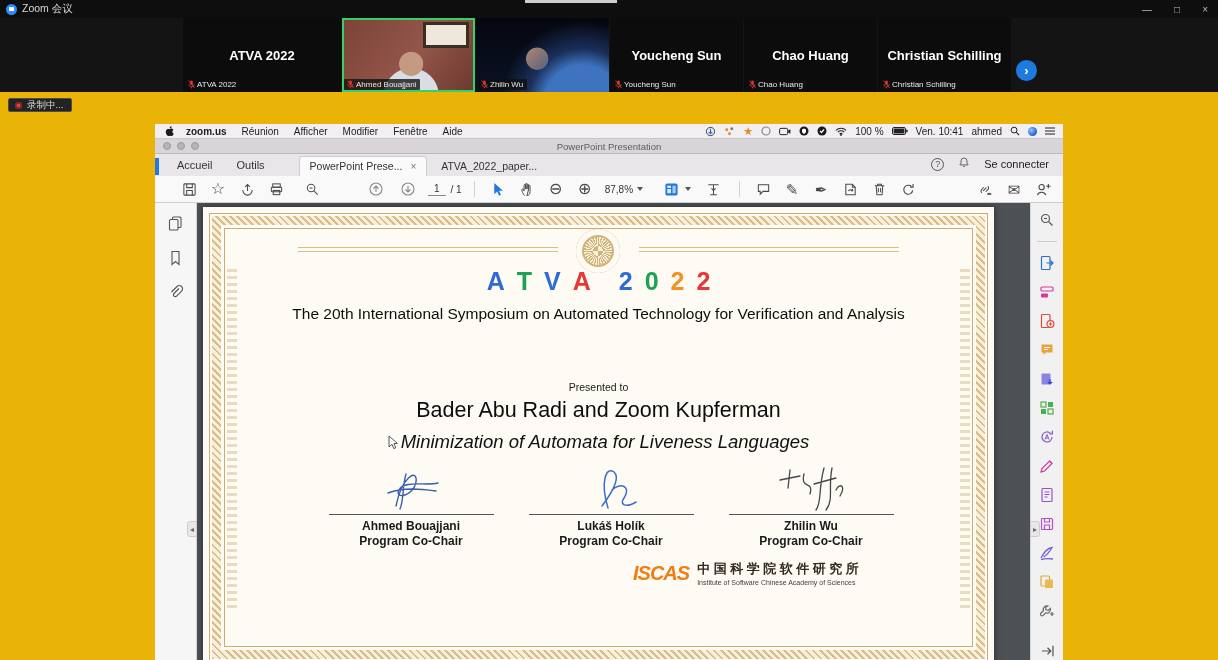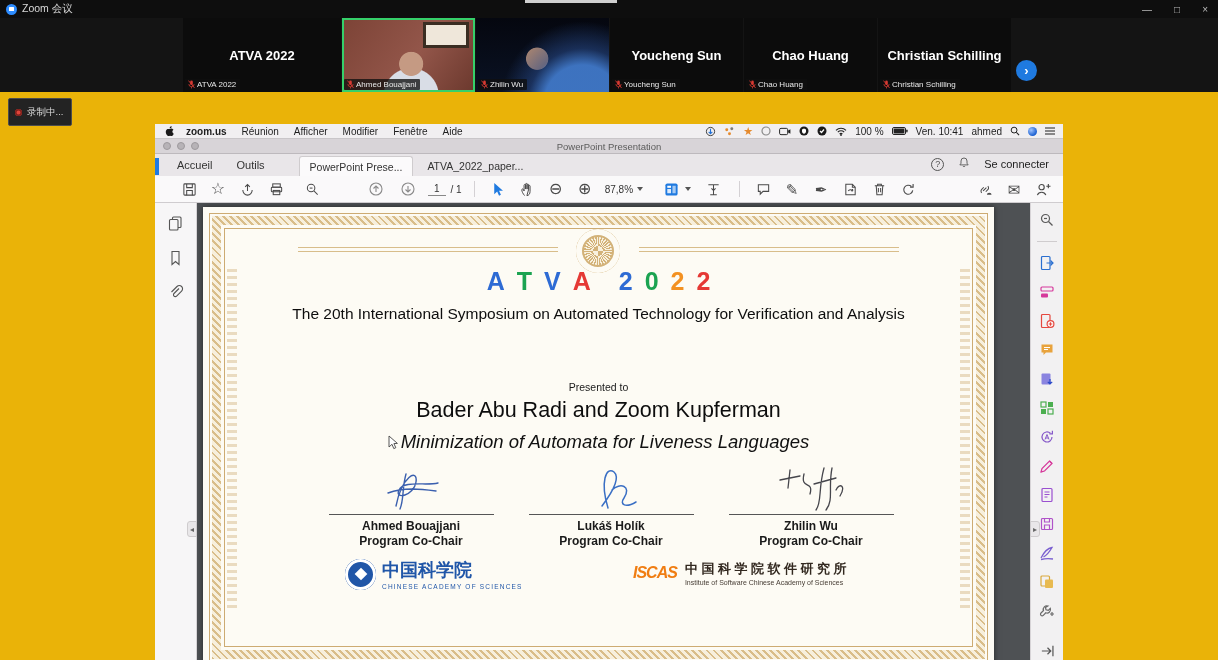--- a/index.html
+++ b/index.html
@@ -22,21 +22,21 @@
   .plabel { position:absolute; left:2px; bottom:2px; background:rgba(15,15,15,.78); color:#e8e8e8; font-size:8px; padding:1px 4px 1px 3px; display:flex; align-items:center; gap:2px; border-radius:1px; }
   .video-ahmed { background:radial-gradient(circle at 52% 62%, #c59a83 0 14%, transparent 15%), radial-gradient(circle at 52% 105%, #d9dde6 0 26%, transparent 27%), linear-gradient(125deg, #7c4336 0%, #93564a 55%, #6b382d 100%); box-shadow:inset 0 0 0 2px #35d06a; }
   .frame-art { position:absolute; right:6px; top:4px; width:46px; height:26px; background:#efe7da; border:3px solid #3a2d22; }
   .video-zhilin { background:radial-gradient(circle at 80% 115%, rgba(64,120,200,.95) 0 28%, rgba(40,75,140,.55) 40%, transparent 60%), radial-gradient(circle at 46% 55%, #b68a6d 0 13%, transparent 14%), linear-gradient(180deg, #05070f, #0a1224); }
   .next-btn { position:absolute; left:1016px; top:42px; width:21px; height:21px; border-radius:50%; background:#1f7ae0; color:#fff; font-size:13px; font-weight:bold; display:flex; align-items:center; justify-content:center; }
 
   
   .shared { position:absolute; left:155px; top:92px; width:908px; height:636px; background:#1b1b1b;margin-top:32px; }
 
   
-  .rec-badge { position:absolute; left:8px; top:98px; height:28px; background:#232323; border:1px solid #4d4d4d; border-radius:2px; display:flex; align-items:center; gap:5px; padding:0 8px 0 6px; }
+  .rec-badge { position:absolute; left:8px; top:98px; height:14px; background:#232323; border:1px solid #4d4d4d; border-radius:2px; display:flex; align-items:center; gap:5px; padding:0 8px 0 6px; }
   .rec-dot { width:7px; height:7px; border-radius:50%; background:#e0443a; box-shadow:inset 0 0 0 1.5px #7e211c; }
   .rec-badge span { color:#dcdcdc; font-size:9.5px; }
 
   
   .menubar { position:absolute; left:0; top:0; width:908px; height:15px; background:#f1eff1; display:flex; align-items:center; font-size:10px; color:#1d1d1d; border-bottom:1px solid #c9c6c9; }
   .menubar .mitem { margin-right:15px; }
   .menubar .appname { font-weight:bold; }
   .mb-right { margin-left:auto; display:flex; align-items:center; gap:8px; padding-right:8px; }
   .sicon { display:inline-flex; align-items:center; }
   .dot-ic { width:9px; height:9px; border-radius:50%; }
@@ -46,21 +46,21 @@
   .winbar { position:absolute; left:0; top:15px; width:908px; height:15px; background:#d8d4d8; border-bottom:1px solid #bdb9bd; display:flex; align-items:center; }
   .tlights { display:flex; gap:6px; margin-left:8px; }
   .tlight { width:8px; height:8px; border-radius:50%; background:#b7b3b7; border:0.5px solid #9d999d; }
   .wintitle { position:absolute; left:0; right:0; text-align:center; font-size:9.5px; color:#5c5c5c; }
 
   
   .tabbar { position:absolute; left:0; top:30px; width:908px; height:22px; background:#e9e6e9; display:flex; align-items:flex-end; }
   .blue-sliver { position:absolute; left:0; top:4px; width:4px; height:17px; background:#1f7ae0; }
   .navtab { font-size:11px; color:#333; padding:4px 12px 5px; }
   .doctab { font-size:10.5px; color:#333; padding:4px 10px 5px; display:flex; gap:8px; align-items:center; height:20px; }
-  .doctab.active { background:#fbfafb; border-radius:3px 3px 0 0; border:1px solid #cfccce; border-bottom:none;flex-direction:column; }
+  .doctab.active { background:#fbfafb; border-radius:3px 3px 0 0; border:1px solid #cfccce; border-bottom:none; }
   .tab-x { color:#777; font-size:10px; }
   .tb-right { margin-left:auto; display:flex; align-items:center; gap:14px; padding-right:14px; padding-bottom:3px; }
   .help-circ { width:13px; height:13px; border-radius:50%; border:1px solid #555; color:#555; font-size:9px; display:flex; align-items:center; justify-content:center; }
   .signin { font-size:11px; color:#222; }
 
   
   .toolbar { position:absolute; left:0; top:52px; width:908px; height:27px; background:#faf9fa; border-bottom:1px solid #cfcccf; display:flex; align-items:center; color:#4a4a4a; }
   .toolbar svg { display:block; }
   .tbtn { display:flex; align-items:center; justify-content:center; width:24px; height:22px; margin-left:5px; }
   .tglyph { font-size:14px; line-height:1; color:#4a4a4a; }
@@ -102,21 +102,21 @@
   .sig-line { width:165px; border-top:1px solid #555; margin-top:2px; }
   .sig-name { font-size:12px; font-weight:bold; color:#1a1a1a; margin-top:4px; }
   .sig-role { font-size:12px; font-weight:bold; color:#1a1a1a; margin-top:1px; }
   .logos { position:absolute; left:0; top:349px; width:100%; height:46px; }
   .cas { position:absolute; left:142px; top:2px; display:flex; align-items:center; gap:6px; }
   .cas-emblem { width:31px; height:31px; border-radius:50%; background:#2056a8; box-shadow:inset 0 0 0 3px #fff, inset 0 0 0 5px #2056a8; position:relative; }
   .cas-emblem i { position:absolute; left:50%; top:50%; width:9px; height:9px; background:#fff; transform:translate(-50%,-50%) rotate(45deg); }
   .cas-cn { font-size:18px; font-weight:bold; color:#2056a8; font-family:"Liberation Serif", serif; }
   .cas-en { font-size:6.5px; color:#2056a8; letter-spacing:1.2px; margin-top:1px; }
   .iscas { position:absolute; left:430px; top:4px; display:flex; align-items:center; gap:8px; }
-  .iscas-abbr { font-size:16px; font-weight:bold; font-style:italic; color:#f07d12; letter-spacing:-1px; }
+  .iscas-abbr { font-size:20px; font-weight:bold; font-style:italic; color:#f07d12; letter-spacing:-1px; }
   .iscas-cn { font-size:13px; font-weight:bold; color:#32281f; letter-spacing:3.5px; }
   .iscas-en { font-size:7px; color:#4a4038; margin-top:1px; }
 
   
   .cursor-ic svg { display:block; }
 
   
   .dock { position:absolute; left:0; top:551px; width:908px; height:17px; background:rgba(205,203,207,.92); display:flex; align-items:center; padding:0 5px; }
   .dock-icon { width:11px; height:11px; border-radius:2.5px; margin-right:2px; flex:none; }
   .dock-sep { width:1px; height:12px; background:#8f8d90; margin:0 4px 0 2px; flex:none; }
@@ -527,29 +527,20 @@
               <svg width="90" height="50" viewBox="0 0 90 50">
                   <path d="M14,18 L34,14 M24,8 L22,26 M38,12 C34,28 48,18 44,32 M58,6 C52,28 56,40 50,48 M48,22 L70,16 M66,6 C62,26 68,38 60,48 M70,28 C74,20 80,24 74,34" fill="none" stroke="#46464c" stroke-width="1.3" stroke-linecap="round"></path>
                 </svg>
               <div class="sig-line"></div>
               <div class="sig-name">Zhilin Wu</div>
               <div class="sig-role">Program Co-Chair</div>
             </div>
           </div>
 
           <div class="logos">
-            <div class="cas">
-              <span class="cas-emblem">
-                  <i></i>
-                </span>
-              <span>
-                <div class="cas-cn">中国科学院</div>
-                <div class="cas-en">CHINESE ACADEMY OF SCIENCES</div>
-              </span>
-            </div>
             <div class="iscas">
               <span class="iscas-abbr">ISCAS</span>
               <span>
                 <div class="iscas-cn">中国科学院软件研究所</div>
                 <div class="iscas-en">Institute of Software Chinese Academy of Sciences</div>
               </span>
             </div>
           </div>
         </div>
       </div>

